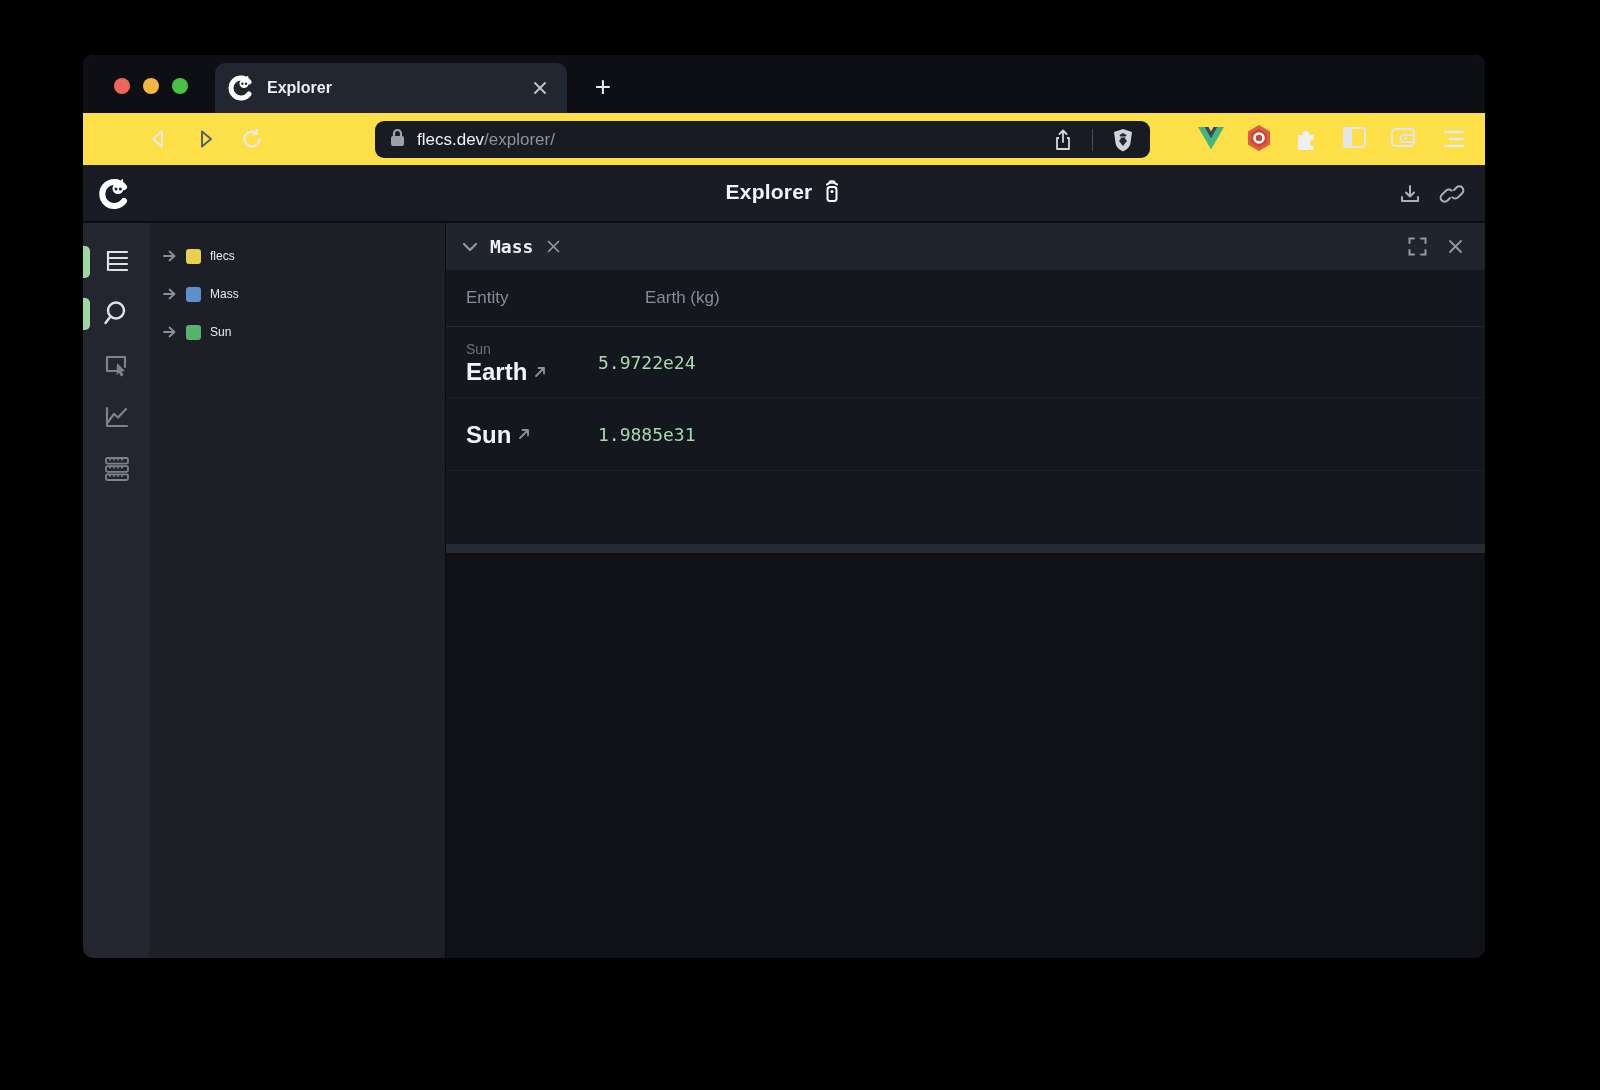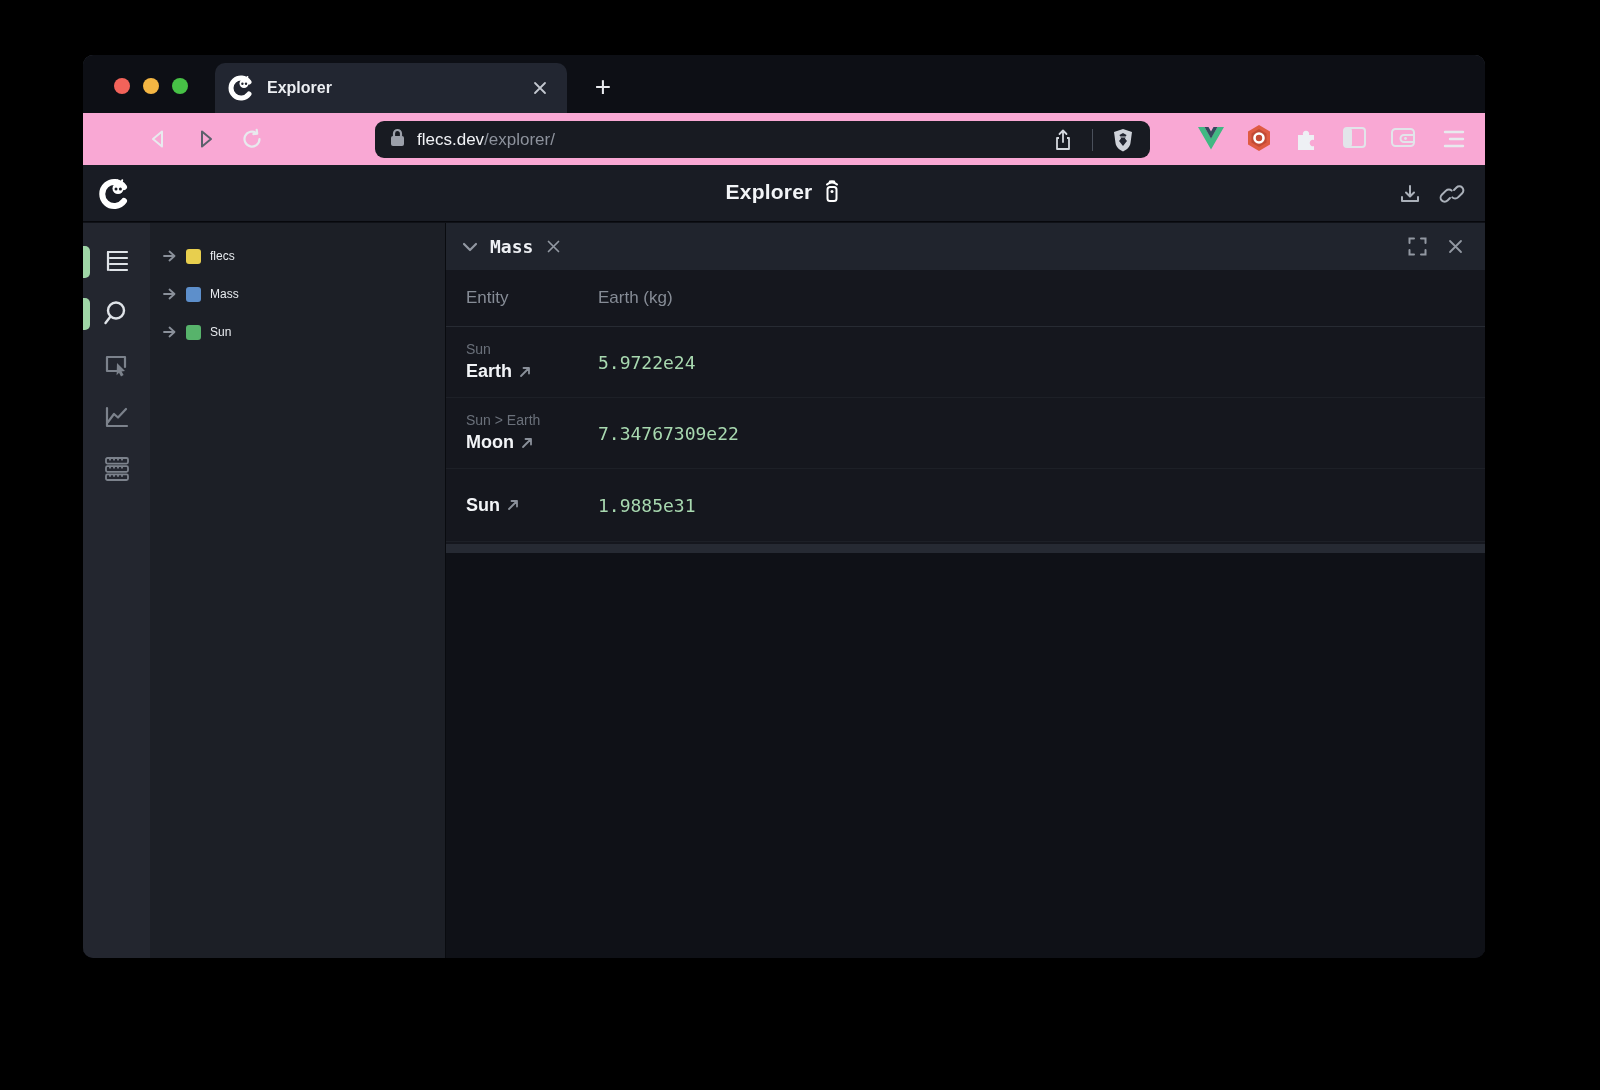--- a/index.html
+++ b/index.html
@@ -20,21 +20,21 @@
   .tab .fav { width:26px; height:26px; margin-right:12px; flex:none; }
   .tab .tab-title { color:#eceef2; font-size:16px; font-weight:700; flex:1;
                     white-space:nowrap; overflow:hidden; }
   .tab .tab-close { color:#c3c7cf; font-size:18px; width:26px; height:26px;
                     display:flex; align-items:center; justify-content:center; cursor:pointer; }
   .newtab { position:absolute; left:500px; top:12px; width:40px; height:40px;
             color:#e8eaee; font-size:28px; font-weight:300; display:flex;
             align-items:center; justify-content:center; cursor:pointer; }
 
   
-  .navbar { position:relative; height:52px; background:#f9a8d4; display:flex; align-items:center;padding-left:44px; }
+  .navbar { position:relative; height:52px; background:#fde047; display:flex; align-items:center;padding-left:44px; }
   .nav-btn { width:34px; height:34px; display:flex; align-items:center; justify-content:center;
              flex:none; cursor:pointer; }
   .nav-btn svg { display:block; }
   .nb-back { margin-left:14px; } .nb-fwd { margin-left:14px; } .nb-reload { margin-left:12px; }
   .nb-bookmark { position:absolute; left:324px; }
   .urlfield { position:absolute; left:292px; top:8px; width:775px; height:37px;
               background:#181b22; border-radius:9px; display:flex; align-items:center;
               padding:0 12px 0 14px; }
   .urlfield .lock { flex:none; margin-right:11px; }
   .url-text { font-size:17px; color:#f0f2f5; white-space:nowrap; }
@@ -82,31 +82,31 @@
            padding:0 16px; flex:none; }
   .qhead .chev { display:flex; align-items:center; cursor:pointer; }
   .qhead .qname { font-family:"DejaVu Sans Mono", monospace; font-weight:700;
                   font-size:18px; color:#eef0f4; margin:0 10px 0 12px; }
   .qhead .qclose { color:#9298a2; font-size:19px; cursor:pointer; padding:0 4px; }
   .qhead .qspacer { flex:1; }
   .qhead .qbtn { width:28px; height:28px; display:flex; align-items:center;
                  justify-content:center; cursor:pointer; margin-left:10px; }
 
   .cols { height:57px; display:flex; align-items:center; padding-left:20px;
-          color:#868c96; font-size:17px; flex:none; border-bottom:1px solid #272b33; }
+          color:#868c96; font-size:17px; flex:none; border-bottom:1px solid #272b33;gap:47px; }
   .col-entity { width:132px; flex:none; }
 
   .qrow { display:flex; align-items:center; padding-left:20px; flex:none;
           border-bottom:1px solid #1d2027; }
   .qrow:last-of-type { border-bottom:none; }
   .r1 { height:71px; } .r2 { height:71px; } .r3 { height:73px; }
   .rcell-entity { width:132px; flex:none; display:flex; flex-direction:column; justify-content:center; }
   .row-parent { color:#6a707a; font-size:14px; line-height:19px; white-space:nowrap; }
   .row-parent:empty { display:none; }
-  .row-entity { color:#f2f4f7; font-size:18px; font-weight:700; line-height:25px;
+  .row-entity { color:#f2f4f7; font-size:24px; font-weight:700; line-height:25px;
                 display:flex; align-items:center; gap:7px; white-space:nowrap; cursor:pointer; }
   .row-value { font-family:"DejaVu Sans Mono", monospace; font-size:18px; color:#a8d9b0; }
   .qfoot { height:9px; background:#262a33; margin-top:auto; flex:none; }
 
   svg { overflow:visible; }
 </style>
 </head>
 <body>
 
 <div class="window">
@@ -367,32 +367,20 @@
             <span class="row-entity">
                 <span>Earth</span>
                 <svg width="12" height="12" viewBox="0 0 12 12">
                   <path d="M2 10 L10 2 M4.5 2 H10 V7.5" fill="none" stroke="#8a909a" stroke-width="1.8" stroke-linecap="round" stroke-linejoin="round"></path>
                 </svg>
               </span>
           </div>
           <span class="row-value">5.9722e24</span>
         </div>
 
-        <div class="qrow r2">
-          <div class="rcell-entity">
-            <span class="row-parent">Sun &gt; Earth</span>
-            <span class="row-entity">
-                <span>Moon</span>
-                <svg width="12" height="12" viewBox="0 0 12 12">
-                  <path d="M2 10 L10 2 M4.5 2 H10 V7.5" fill="none" stroke="#8a909a" stroke-width="1.8" stroke-linecap="round" stroke-linejoin="round"></path>
-                </svg>
-              </span>
-          </div>
-          <span class="row-value">7.34767309e22</span>
-        </div>
 
         <div class="qrow r3">
           <div class="rcell-entity">
 
             <span class="row-entity">
                 <span>Sun</span>
                 <svg width="12" height="12" viewBox="0 0 12 12">
                   <path d="M2 10 L10 2 M4.5 2 H10 V7.5" fill="none" stroke="#8a909a" stroke-width="1.8" stroke-linecap="round" stroke-linejoin="round"></path>
                 </svg>
               </span>

